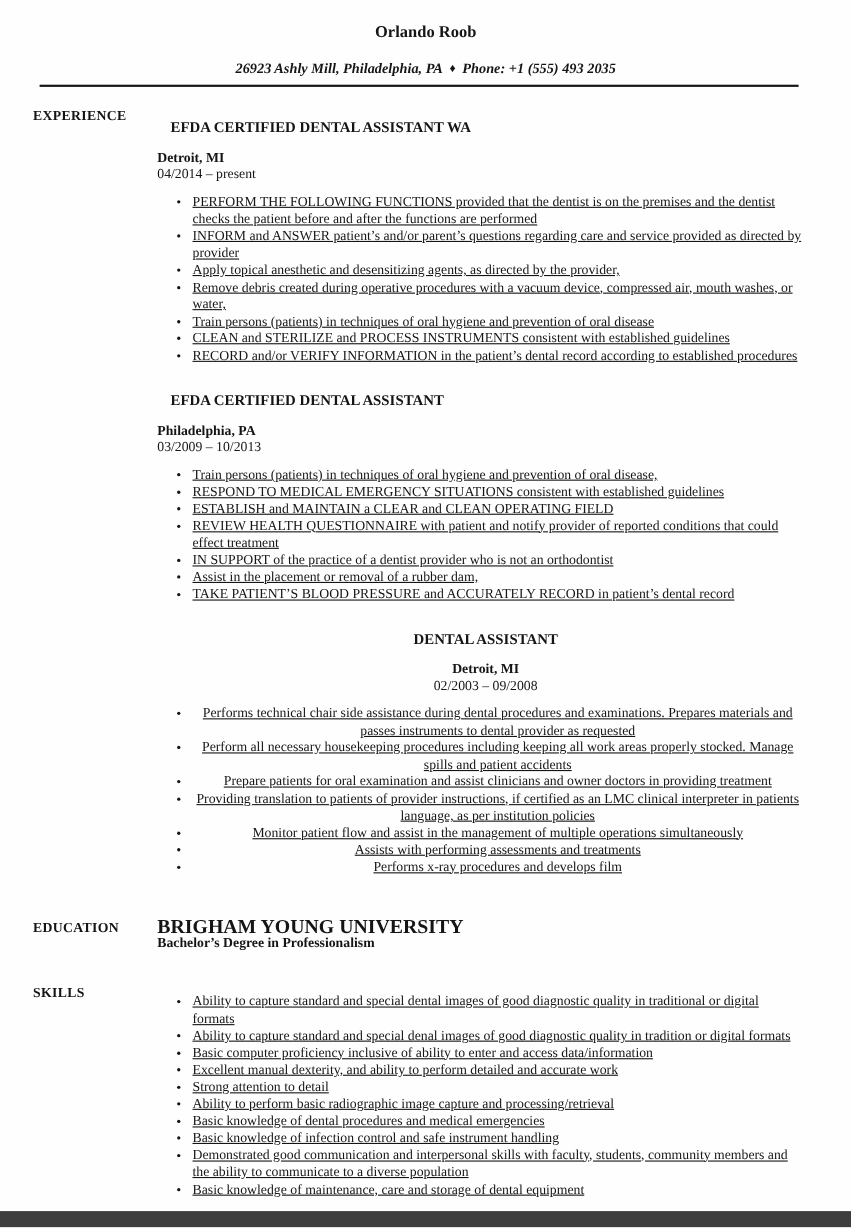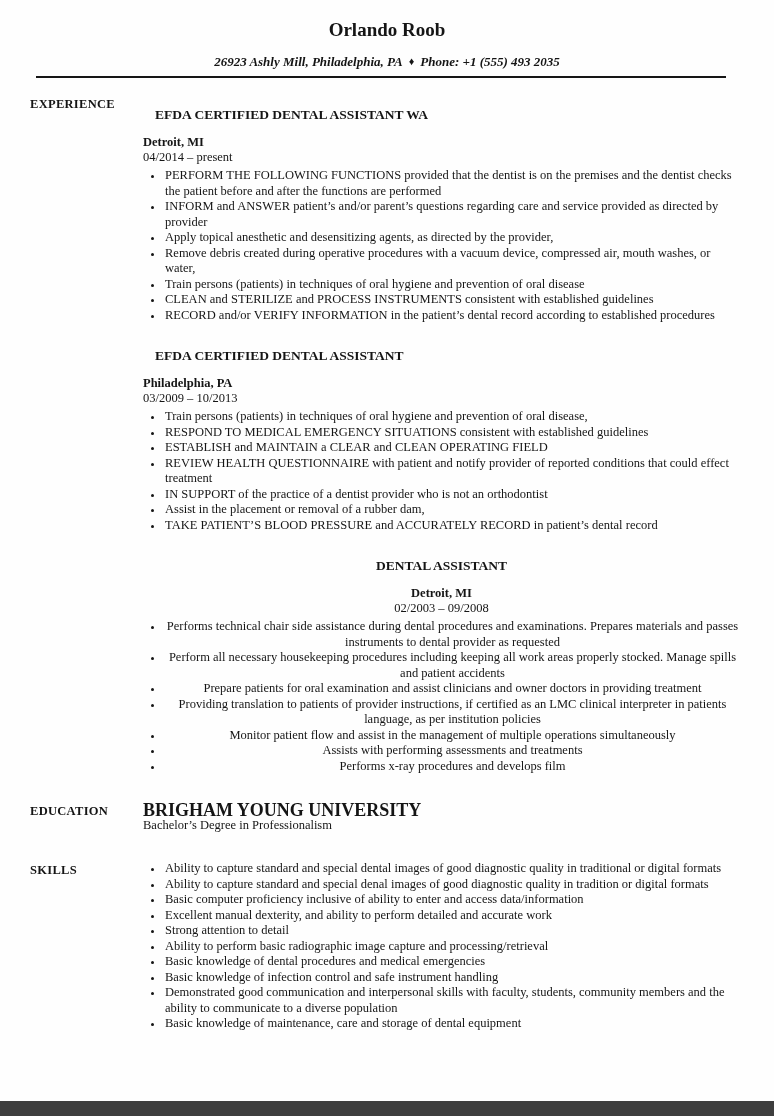--- a/index.html
+++ b/index.html
@@ -3,47 +3,47 @@
 <meta charset="utf-8">
 <style>
   html,body { margin:0; padding:0; background:#ffffff; }
   .page {
     width:774px; height:1116px; position:relative; overflow:hidden;
     background:#fefefe; color:#151515;
     font-family:"Liberation Serif", "DejaVu Serif", serif;
   }
   
   .hdr { padding-top:20px; text-align:center; }
-  .name { font-size:19px; font-weight:700; margin:0 0 14px 0; line-height:20px; }
+  .name { font-size:15px; font-weight:700; margin:0 0 14px 0; line-height:20px; }
   .contact { font-size:13px; font-weight:700; line-height:16px;font-style:italic; }
   .diamond { margin:0 6px; font-size:11px; position:relative; top:-1px; }
   .rule { border:0; border-top:2.5px solid #161616; margin:6px 48px 0 36px; }
 
   
   main { padding-top:17px; }
   .row { display:flex; margin-bottom:28px; }
   .row:last-of-type { margin-bottom:0; }
   .label {
     width:143px; flex:none; box-sizing:border-box; padding-left:30px;
     font-weight:700; font-size:12.5px; letter-spacing:0.3px; line-height:16px; padding-top:1px;font-family:Liberation Serif, serif;
   }
   .content { flex:1; padding-right:34px; font-size:12.5px; line-height:15.5px; }
 
   .job { margin-bottom:25px; }
   .job:last-child { margin-bottom:0;text-align:center; }
   .job-title { font-size:13.5px; font-weight:700; margin:12px; line-height:16px; }
   .loc { font-weight:700; line-height:15px; }
   .dates { line-height:15px; margin-bottom:3px; }
 
-  ul.bullets { margin:0; padding-left:21px; list-style-type:disc; }
+  ul.bullets { margin:10px; padding-left:21px; list-style-type:disc;text-decoration:underline; }
   ul.bullets li { padding-left:1px; }
   ul.bullets li::marker { font-size:11px; }
 
   .school { font-size:18px; font-weight:700; line-height:16px; }
-  .degree { font-size:12.5px; font-weight:400; line-height:15px; }
+  .degree { font-size:12.5px; font-weight:700; line-height:15px; }
 
   .bottom-bar {
     position:absolute; left:0; right:0; bottom:0; height:15px; background:#3e3e3e;
   }
 </style>
 </head>
 <body>
 
 <div class="page">
 

